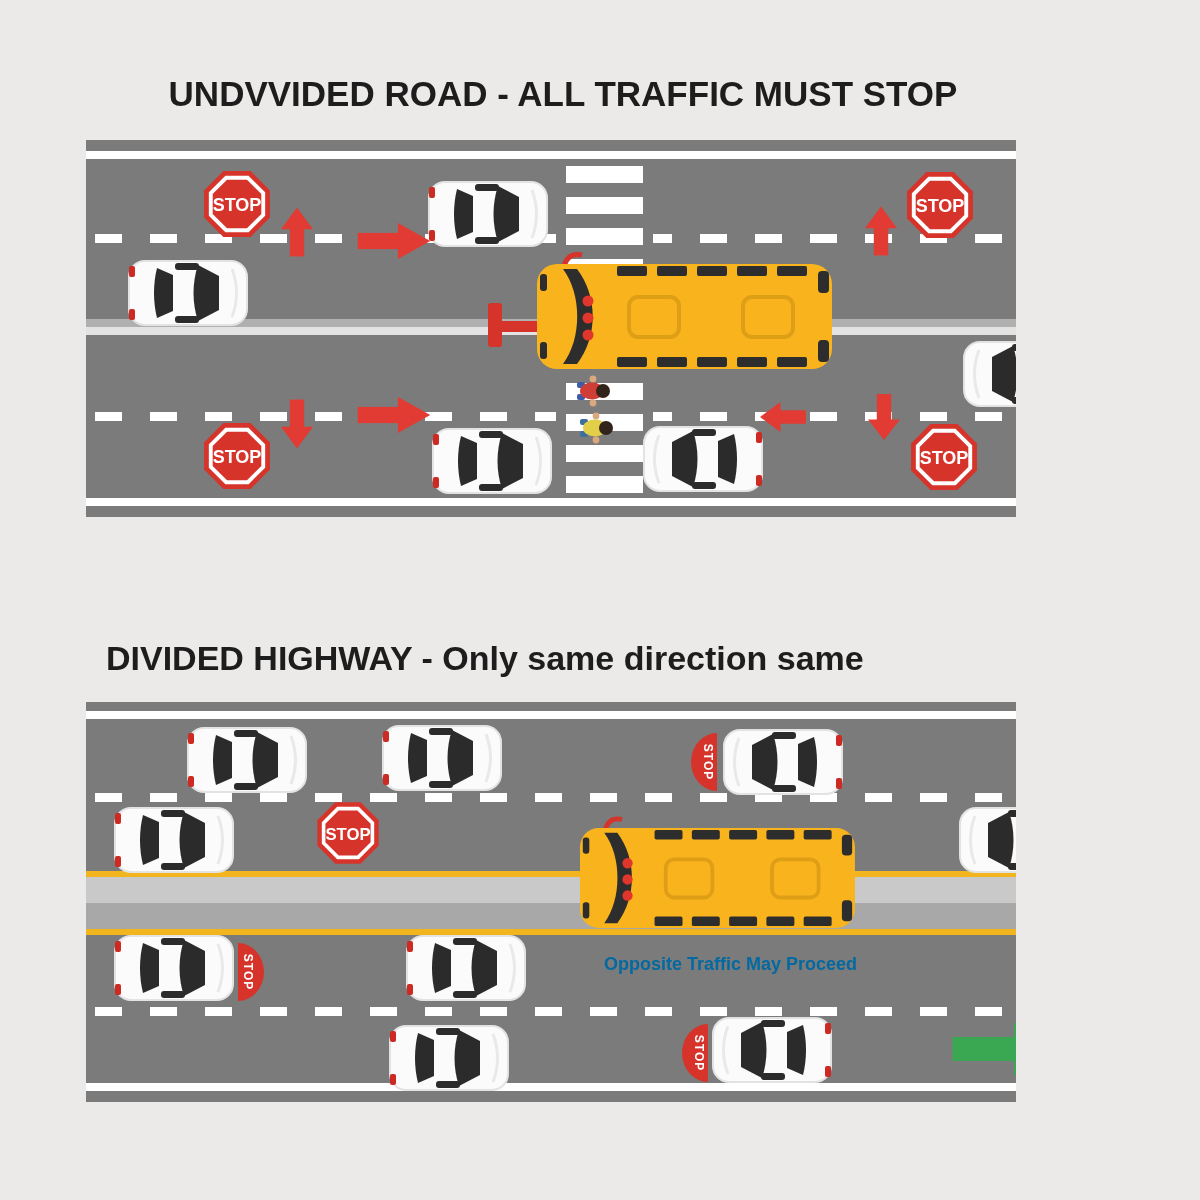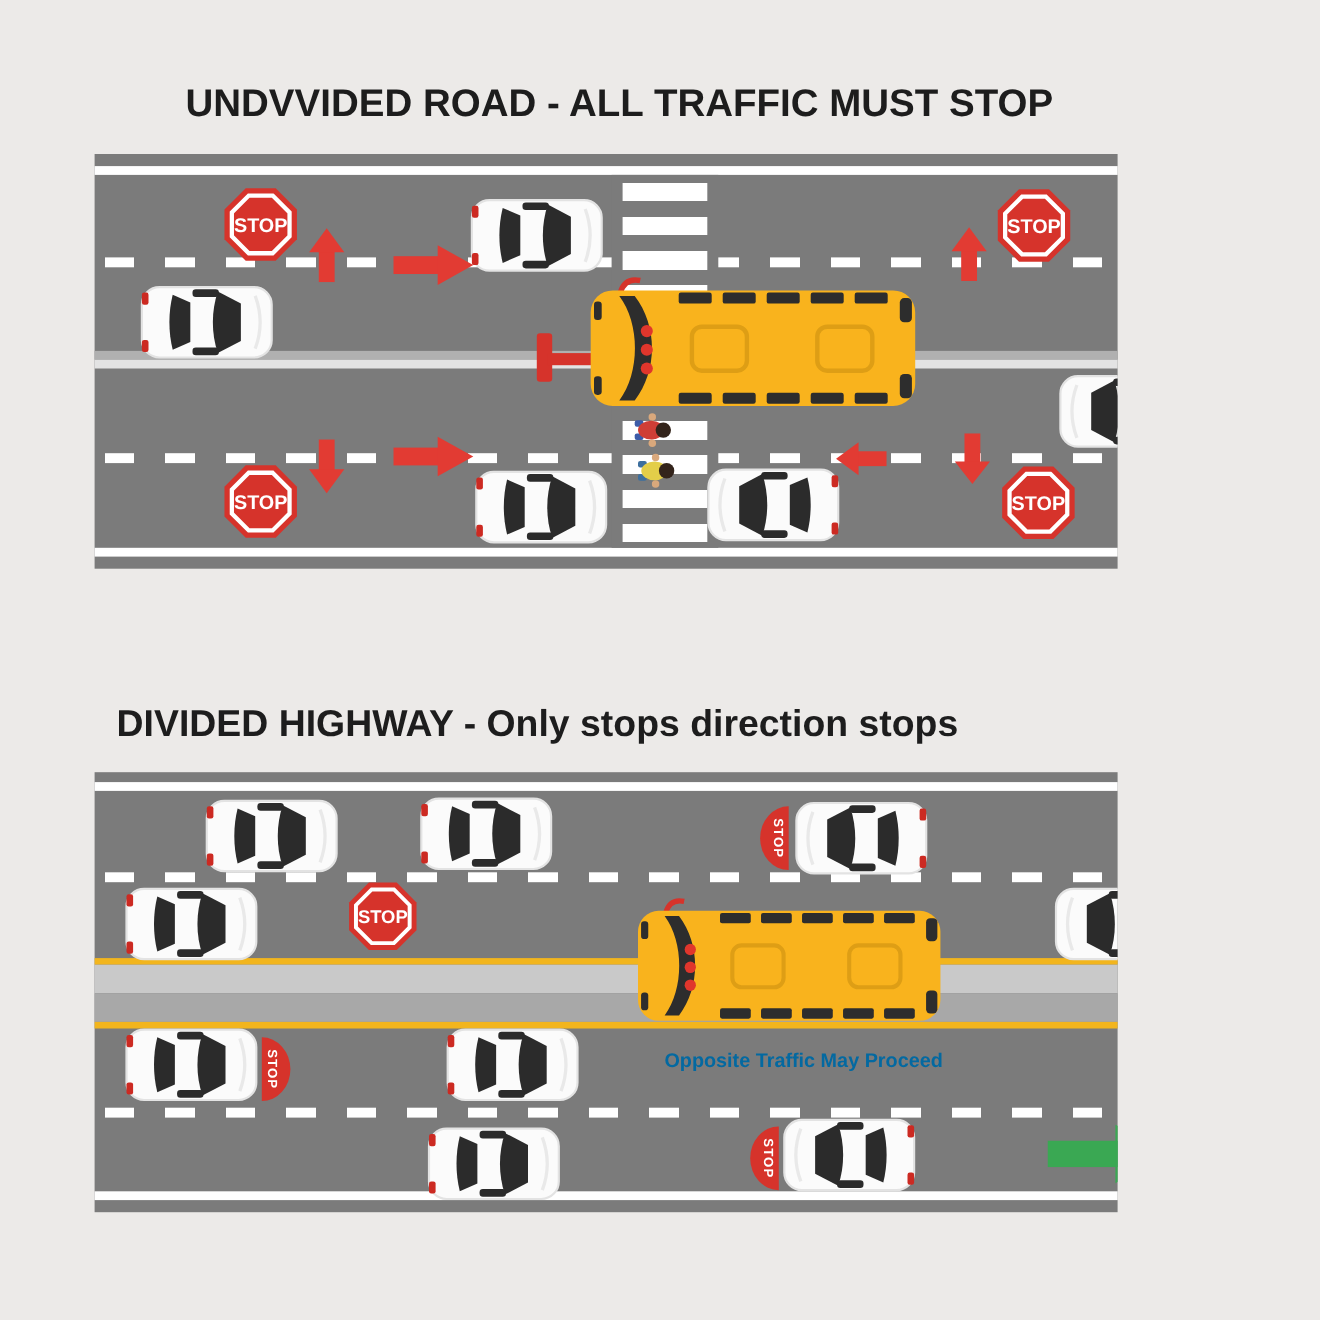--- a/index.html
+++ b/index.html
@@ -27,21 +27,21 @@
 
   #scene{position:absolute;left:0;top:0;pointer-events:none;}
   #scene text{font-family:"Liberation Sans",sans-serif;font-weight:bold;}
 </style>
 </head>
 <body>
 
 <div id="canvas">
 
   <div class="title title-top">UNDVVIDED ROAD - ALL TRAFFIC MUST STOP</div>
-  <div class="title title-bottom">DIVIDED HIGHWAY - Only stops direction stops</div>
+  <div class="title title-bottom">DIVIDED HIGHWAY - Only same direction same</div>
 
   <div class="road" id="road-top">
     <div class="edge-line" style="top:11px"></div>
     <div class="edge-line" style="top:358px"></div>
     <div class="dashes" style="top:94px"></div>
     <div class="band" style="top:179px;height:8px;background:#b0b0b0"></div>
     <div class="band" style="top:187px;height:8px;background:#e3e3e3"></div>
     <div class="dashes" style="top:272px"></div>
     <div id="crosswalk">
       <div class="stripes"></div>

